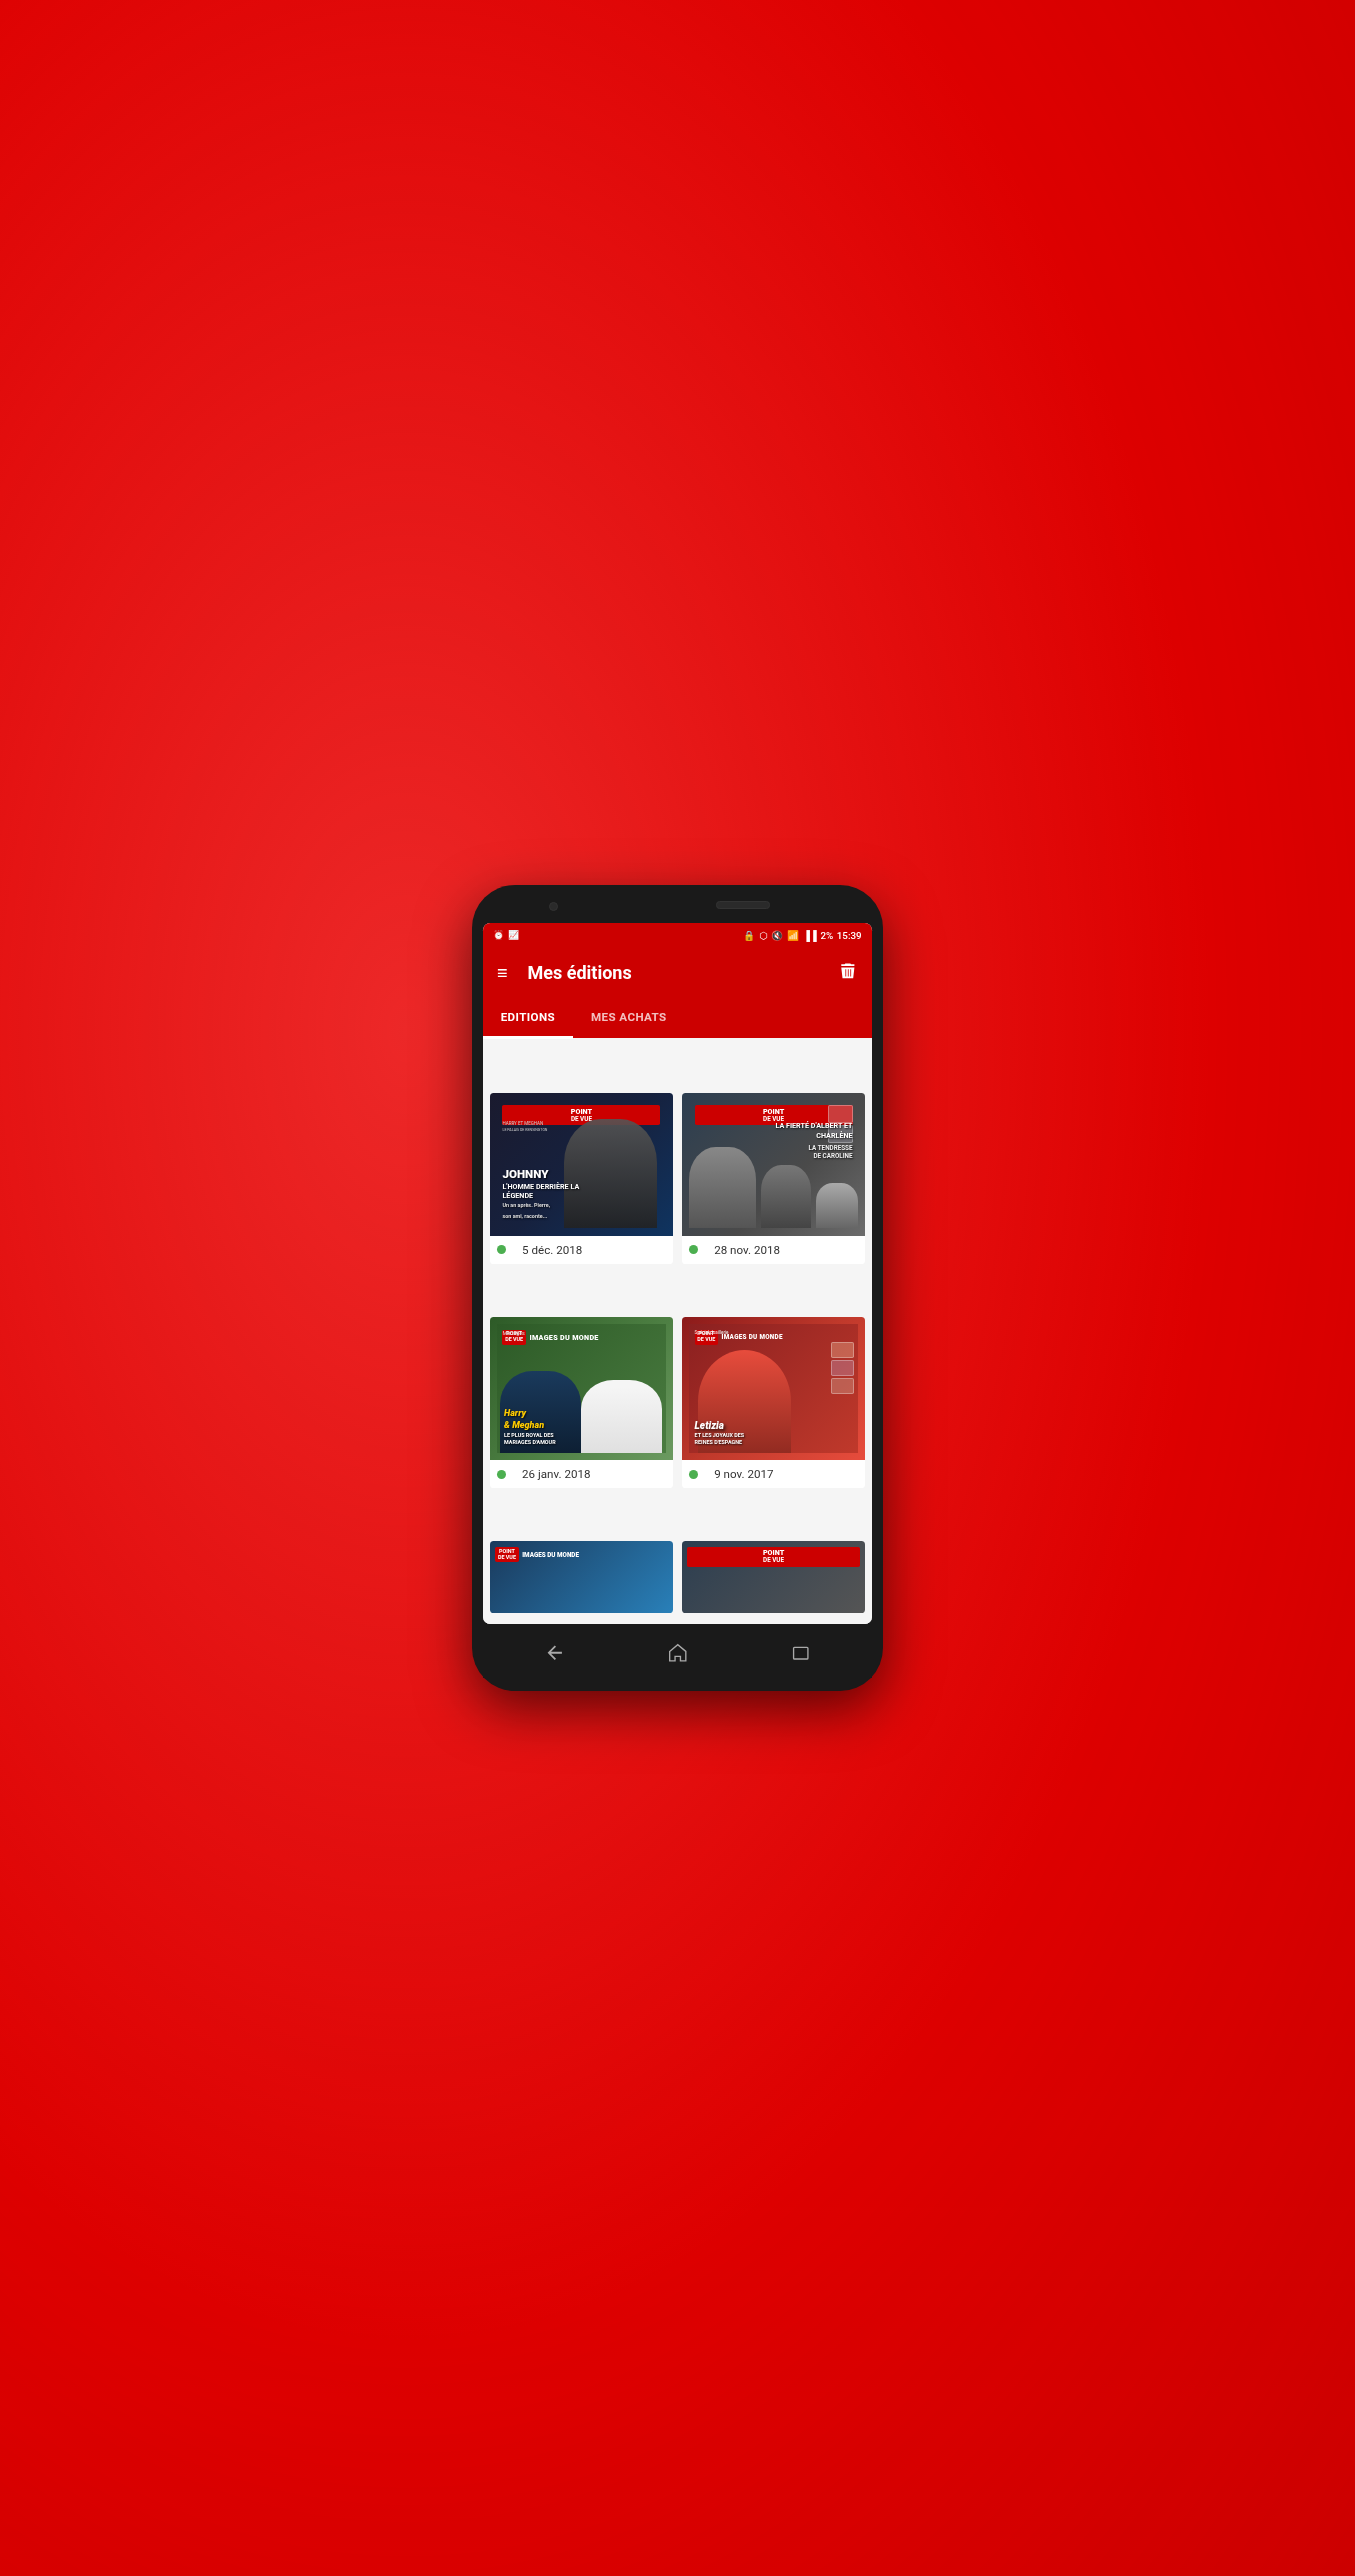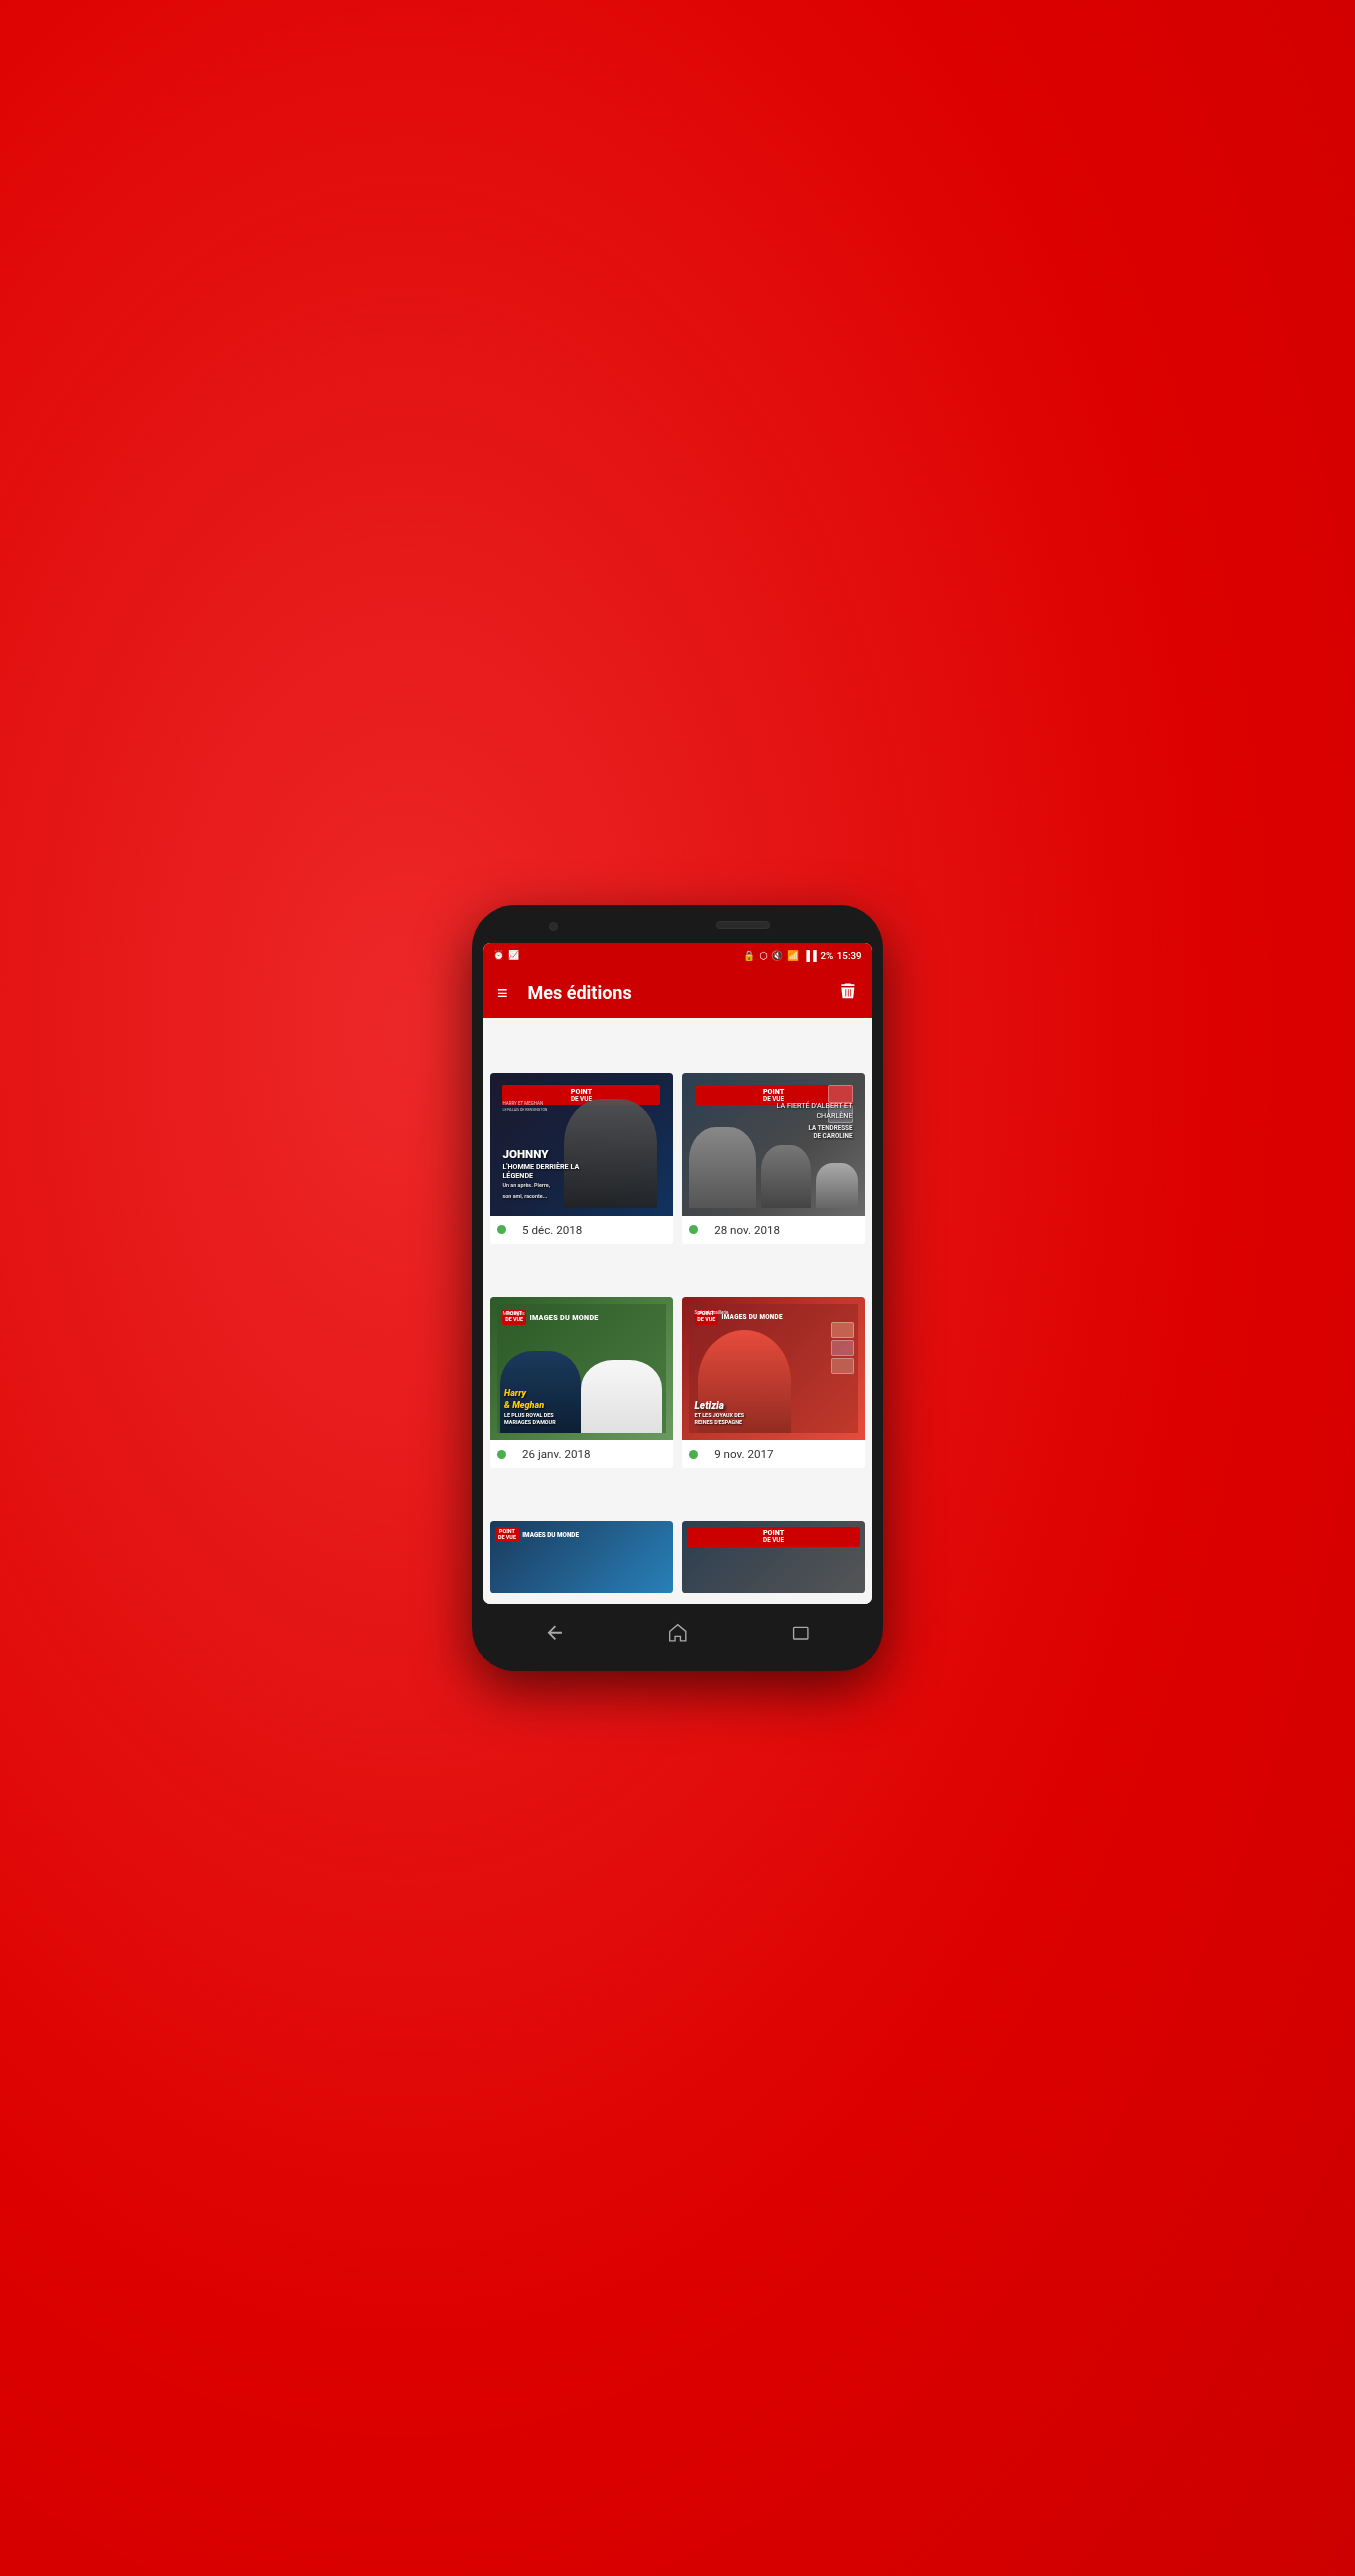--- a/index.html
+++ b/index.html
@@ -361,20 +361,28 @@
           <span>≡</span>
         </div>
         <div class="top-bar-title">Mes éditions</div>
         <div class="trash-icon">
           <svg width="19.7" height="19.7" viewBox="0 0 24 24" fill="white">
             <path d="M9 3h6l1 1h4v2H4V4h4l1-1zm-5 5h16l-1.5 13H5.5L4 8zm5 2v9h1V10H9zm3 0v9h1V10h-1zm3 0v9h1V10h-1z"></path>
           </svg>
         </div>
       </div>
 
+      <div class="tab-bar">
+        <div class="tab active">
+          <span>EDITIONS</span>
+        </div>
+        <div class="tab inactive">
+          <span>MES ACHATS</span>
+        </div>
+      </div>
 
       <div class="content">
         <div class="grid">
 
           <div class="magazine-item">
             <div class="magazine-cover cover-1">
               <div class="cover-inner">
                 <div class="pdv-badge">
                   <div class="point">POINT</div>
                   <div>DE VUE</div>
@@ -410,21 +418,21 @@
                   <div class="small-photo-box" style="background:rgba(200,200,200,0.3);"></div>
                   <div class="small-photo-box" style="background:rgba(180,180,200,0.3);"></div>
                 </div>
 
                 <div style="position:absolute; bottom:0; left:0; right:0; height:70%; display:flex; align-items:flex-end; justify-content:center;">
                   <div style="width:40%; height:90%; background: linear-gradient(180deg, #888 0%, #555 100%); border-radius:40% 40% 0 0; margin-right:4.5px;"></div>
                   <div style="width:30%; height:70%; background: linear-gradient(180deg, #777 0%, #444 100%); border-radius:40% 40% 0 0;"></div>
                   <div style="width:25%; height:50%; background: linear-gradient(180deg, #aaa 0%, #666 100%); border-radius:40% 40% 0 0; margin-left:4.5px;"></div>
                 </div>
                 <div class="cover-text" style="position:absolute; top:21.5px; right:5.4px; text-align:right; max-width:55%;">
-                  <span style="font-size:7.2px; font-weight:400; display:block;">LA FIERTÉ D'ALBERT ET CHARLÈNE</span>
+                  <span style="font-size:7.2px; font-weight:700; display:block;">LA FIERTÉ D'ALBERT ET CHARLÈNE</span>
                   <span style="font-size:6.3px; display:block; margin-top:3.6px; color:#eee;">LA TENDRESSE<br>DE CAROLINE</span>
                 </div>
               </div>
             </div>
             <div class="magazine-info">
               <div class="dot-green"></div>
               <span class="magazine-date">28 nov. 2018</span>
             </div>
           </div>
 

